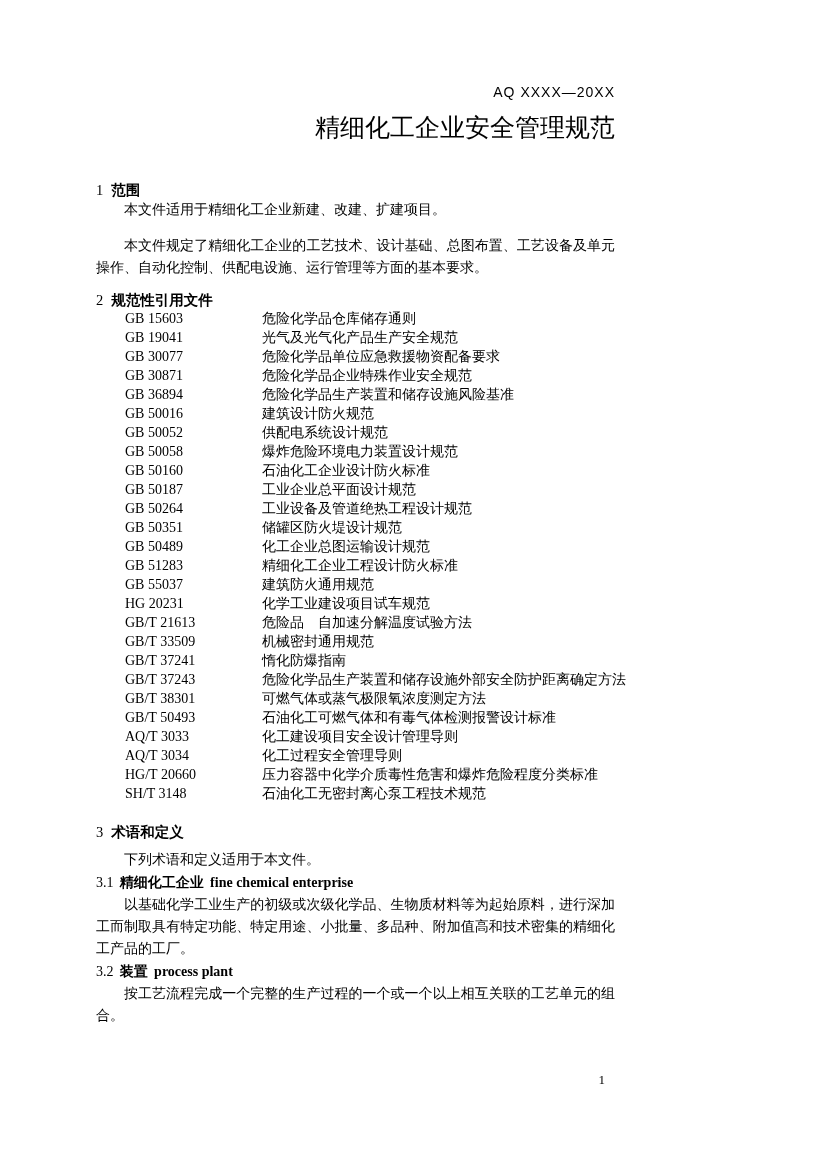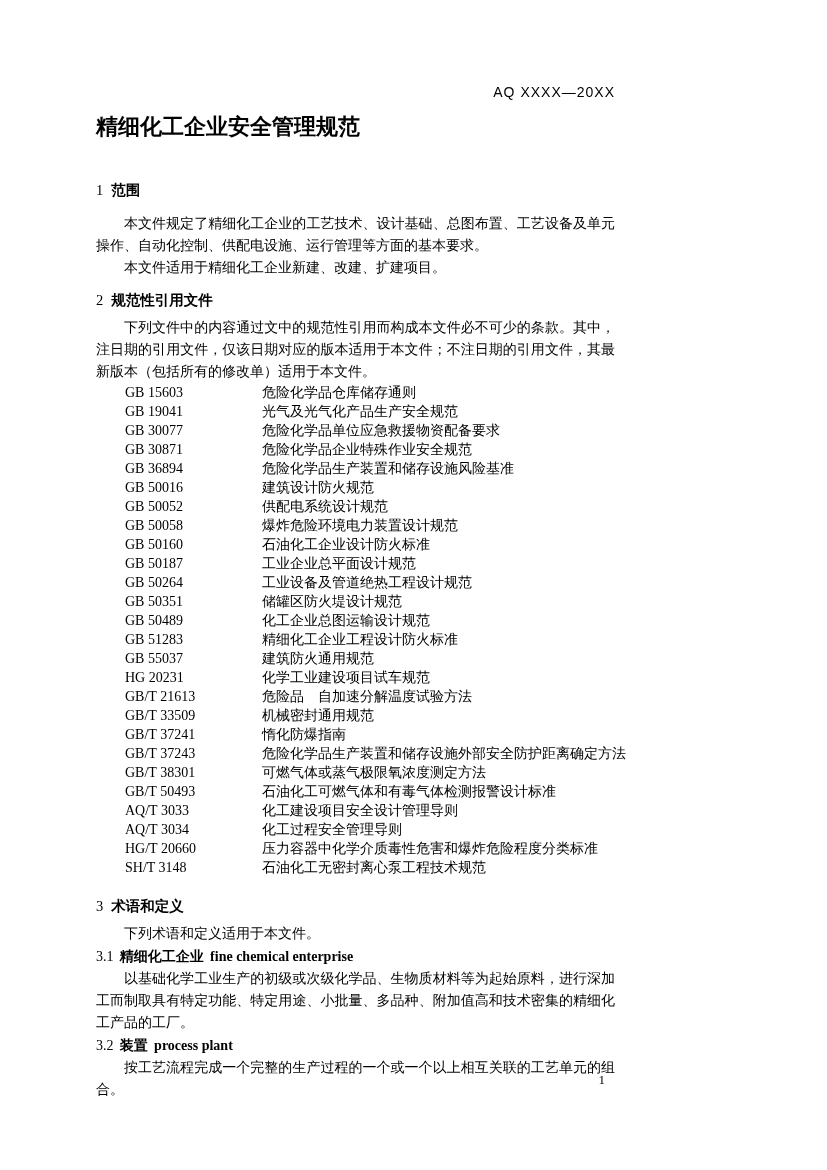--- a/index.html
+++ b/index.html
@@ -21,23 +21,23 @@
   }
   .doc-number {
     text-align: right;
     font-size: 14px;
     letter-spacing: 1px;
     line-height: 14px;
     font-family: "Liberation Sans", sans-serif;
   }
   .doc-title {
     margin: 14px 0 0 0;
-    text-align: left;
-    font-size: 22px;
-    font-weight: bold;
+    text-align: right;
+    font-size: 25px;
+    font-weight: normal;
     line-height: 28px;
     font-family: "Liberation Sans", sans-serif;
   }
   .sec-heading {
     margin: 0;
     font-size: 14.5px;
     font-weight: bold;
     line-height: 18px;
     font-family: "Liberation Sans", sans-serif;
   }
@@ -105,27 +105,26 @@
 
 <div class="page">
 
   <div class="doc-number">AQ XXXX—20XX</div>
 
   <h1 class="doc-title">精细化工企业安全管理规范</h1>
 
   <h2 class="sec-heading sec1-heading">
     <span class="sec-num">1</span><span class="sec-title">范围</span>
   </h2>
+  <p class="body-para">本文件适用于精细化工企业新建、改建、扩建项目。</p>
   <p class="body-para para-first">本文件规定了精细化工企业的工艺技术、设计基础、总图布置、工艺设备及单元操作、自动化控制、供配电设施、运行管理等方面的基本要求。</p>
-  <p class="body-para">本文件适用于精细化工企业新建、改建、扩建项目。</p>
 
   <h2 class="sec-heading sec2-heading">
     <span class="sec-num">2</span><span class="sec-title">规范性引用文件</span>
   </h2>
-  <p class="body-para intro-para">下列文件中的内容通过文中的规范性引用而构成本文件必不可少的条款。其中，注日期的引用文件，仅该日期对应的版本适用于本文件；不注日期的引用文件，其最新版本（包括所有的修改单）适用于本文件。</p>
 
   <div class="ref-list">
     <div class="ref-row">
         <span class="ref-code">GB 15603</span>
         <span class="ref-title">危险化学品仓库储存通则</span>
       </div>
     <div class="ref-row">
         <span class="ref-code">GB 19041</span>
         <span class="ref-title">光气及光气化产品生产安全规范</span>
       </div>

